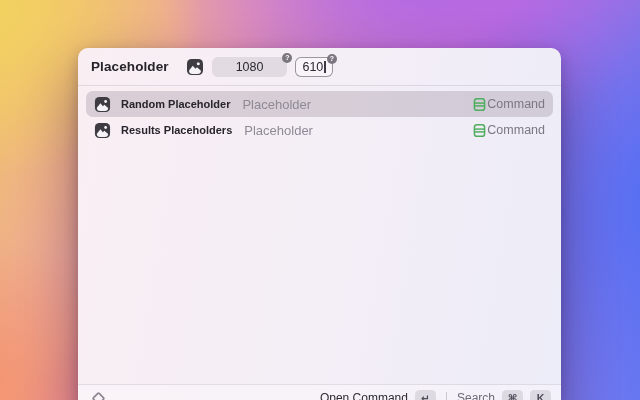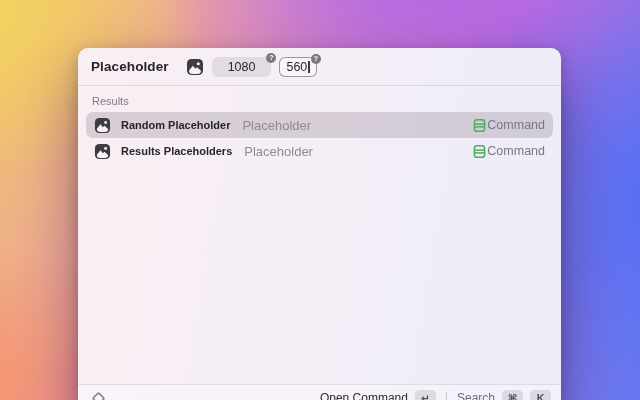--- a/index.html
+++ b/index.html
@@ -27,21 +27,21 @@
 
   
   .header {
     flex: 0 0 auto; height: 38px; display: flex; align-items: center;
     gap: 8px; padding: 0 13px; border-bottom: 1px solid rgba(60,50,70,0.12);
   }
   .nav-title { font-size: 13.5px; font-weight: 700; color: #26232b; margin-right: 9px; letter-spacing: .1px; }
   .ext-icon { width: 18px; height: 18px; display: block; }
   .pill {
     position: relative; display: flex; align-items: center; height: 20px;
-    padding: 0 16px; border-radius: 6px; background: rgba(106,96,110,0.14);
+    padding: 0 24px; border-radius: 6px; background: rgba(106,96,110,0.14);
     font-size: 12.5px; font-weight: 500; color: #2b2830;
   }
   .pill.focused { background: rgba(255,255,255,0.35); border: 1.5px solid rgba(92,86,100,0.60); padding: 0 6px; }
   .caret { width: 1.5px; height: 12px; background: #3c3945; margin-left: 1px; }
   .badge {
     position: absolute; top: -4px; right: -5px; width: 10px; height: 10px;
     border-radius: 50%; background: #7b7680; color: #fff;
     font-size: 7px; font-weight: 700; line-height: 1;
     display: flex; align-items: center; justify-content: center;
   }
@@ -92,28 +92,27 @@
           <circle cx="12.3" cy="5.8" r="1.5" fill="#f5f3f6"></circle>
         </svg>
       </span>
 
       <div class="pill">
         <span>1080</span>
         <span class="badge">?</span>
       </div>
 
       <div class="pill focused">
-        <span>560</span>
+        <span>610</span>
         <span class="caret"></span>
         <span class="badge">?</span>
       </div>
     </div>
 
     <div class="list">
-      <div class="section-label">Results</div>
 
       <div class="row selected">
         <span class="row-icon">
           <svg width="17" height="17" viewBox="0 0 18 18">
             <rect x="1" y="1" width="16" height="16" rx="4.5" fill="#3e3b42"></rect>
             <path d="M3 12.4 L6.8 7.8 L9.4 10.8 L11 9.2 L15 12.8 V12.5 A3.5 3.5 0 0 1 11.5 16 H6.5 A3.5 3.5 0 0 1 3 12.5 Z" fill="#f5f3f6"></path>
             <circle cx="12.3" cy="5.8" r="1.5" fill="#f5f3f6"></circle>
           </svg>
         </span>
         <span class="row-title">Random Placeholder</span>

